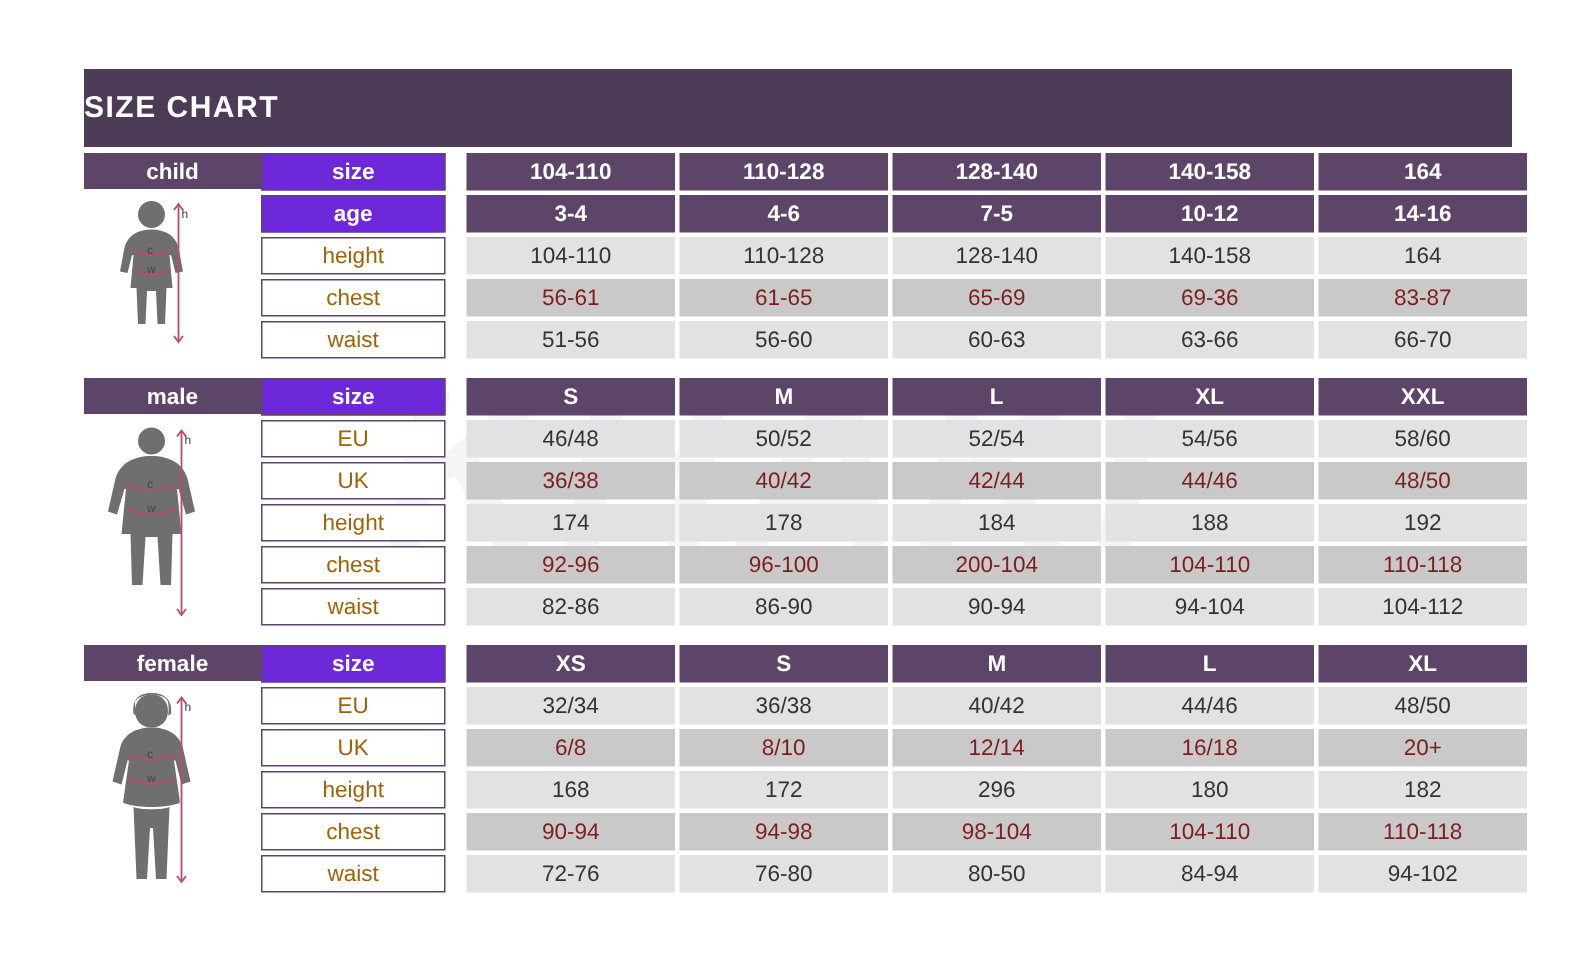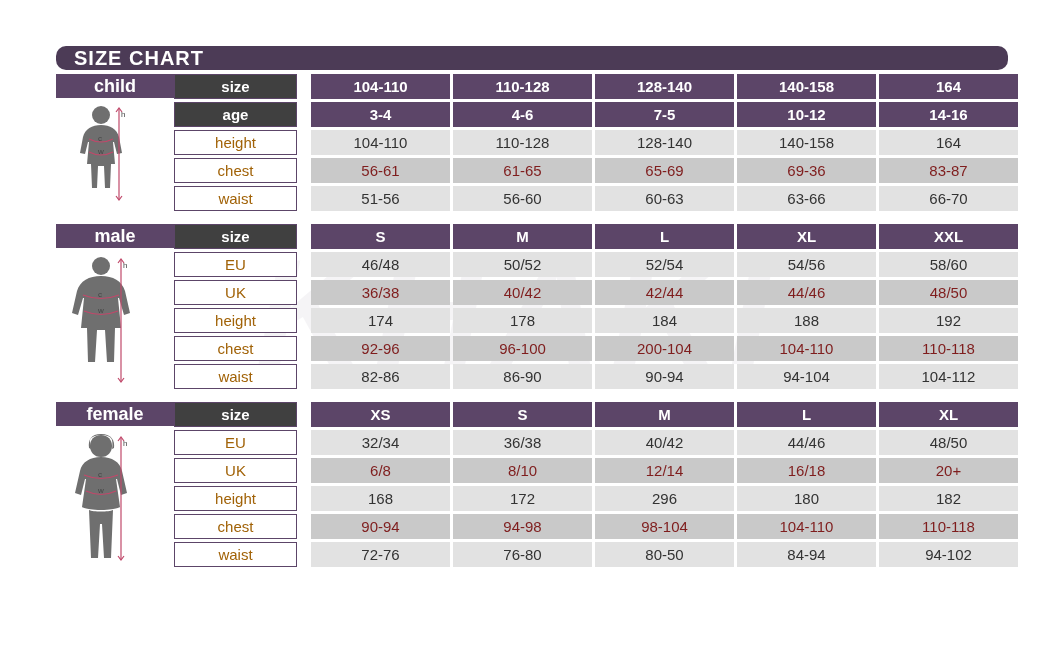--- a/index.html
+++ b/index.html
@@ -18,27 +18,25 @@
   #page {
     position: absolute;
     left: 56px;
     top: 46px;
     width: 952px;
     height: 545px;
   }
 
   
   .title-bar {
-    height: 24px;
+    height: 52px;
     background: #4c3b56;
     display: flex;
     align-items: center;
-    padding-left: 18px;
     box-sizing: border-box;
-    border-radius: 10px;
   }
   .title-bar .title {
     color: #ffffff;
     font-size: 20px;
     font-weight: bold;
     letter-spacing: 1px;
   }
 
   
   .watermark {
@@ -73,21 +71,21 @@
   .figure-col {
     width: 118px;
     flex: 0 0 118px;
     display: flex;
     flex-direction: column;
   }
   .group-label {
     height: 24px;
     background: #5c4568;
     color: #ffffff;
-    font-size: 18px;
+    font-size: 15px;
     font-weight: bold;
     display: flex;
     align-items: center;
     justify-content: center;
     margin-bottom: 3px;
   }
   .figure-box {
     flex: 1;
     display: flex;
     align-items: flex-start;
@@ -117,21 +115,21 @@
   .cell:last-child { margin-right: 0; }
 
   .label-cell {
     flex: 0 0 123px;
     margin-right: 14px;
     border: 1.5px solid #5c4568;
     background: #ffffff;
     color: #a16207;
   }
   .label-cell.head {
-    background: #404040;
+    background: #6d28d9;
     color: #ffffff;
     font-weight: bold;
     border-color: #5c4568;
   }
   .hdr {
     background: #5c4568;
     color: #ffffff;
     font-weight: bold;
   }
   .val-light { background: #e2e2e2; color: #333333; }

